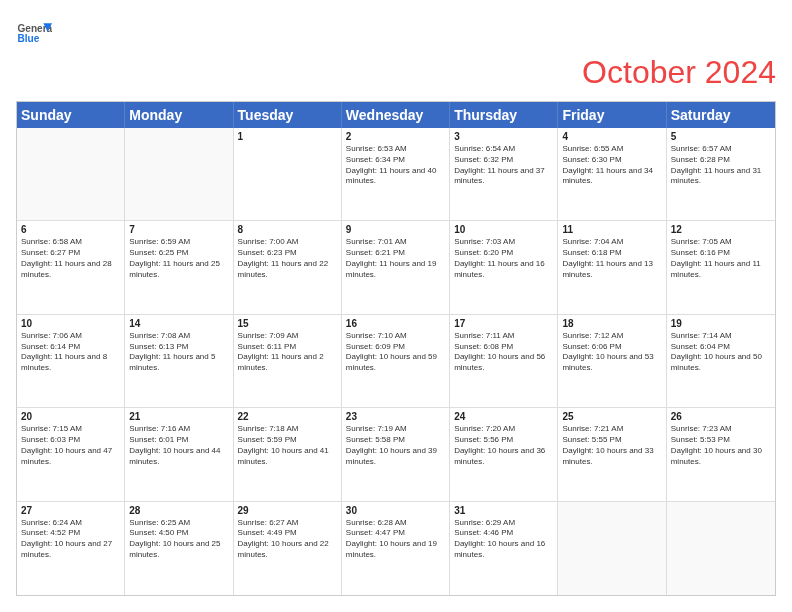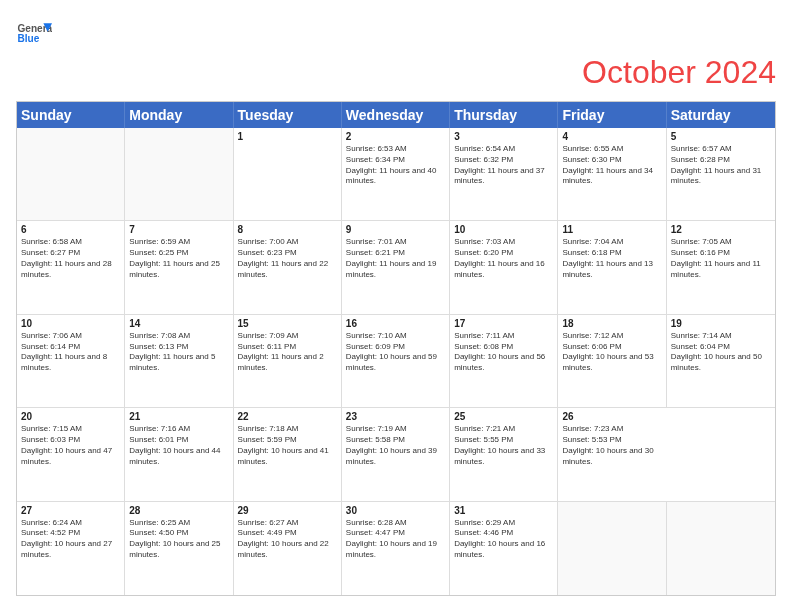--- a/index.html
+++ b/index.html
@@ -221,20 +221,24 @@
           </div>
           <div class="cal-cell">
             <div class="day-num">22</div>
             <div class="cell-text">Sunrise: 7:18 AM<br>Sunset: 5:59 PM<br>Daylight: 10 hours and 41 minutes.</div>
           </div>
           <div class="cal-cell">
             <div class="day-num">23</div>
             <div class="cell-text">Sunrise: 7:19 AM<br>Sunset: 5:58 PM<br>Daylight: 10 hours and 39 minutes.</div>
           </div>
           <div class="cal-cell">
+            <div class="day-num">24</div>
+            <div class="cell-text">Sunrise: 7:20 AM<br>Sunset: 5:56 PM<br>Daylight: 10 hours and 36 minutes.</div>
+          </div>
+          <div class="cal-cell">
             <div class="day-num">25</div>
             <div class="cell-text">Sunrise: 7:21 AM<br>Sunset: 5:55 PM<br>Daylight: 10 hours and 33 minutes.</div>
           </div>
           <div class="cal-cell">
             <div class="day-num">26</div>
             <div class="cell-text">Sunrise: 7:23 AM<br>Sunset: 5:53 PM<br>Daylight: 10 hours and 30 minutes.</div>
           </div>
         </div>
         <div class="cal-week">
           <div class="cal-cell">

